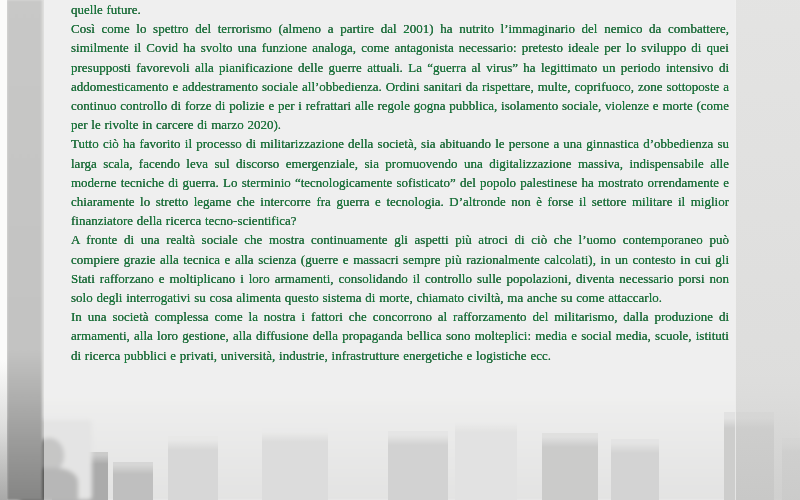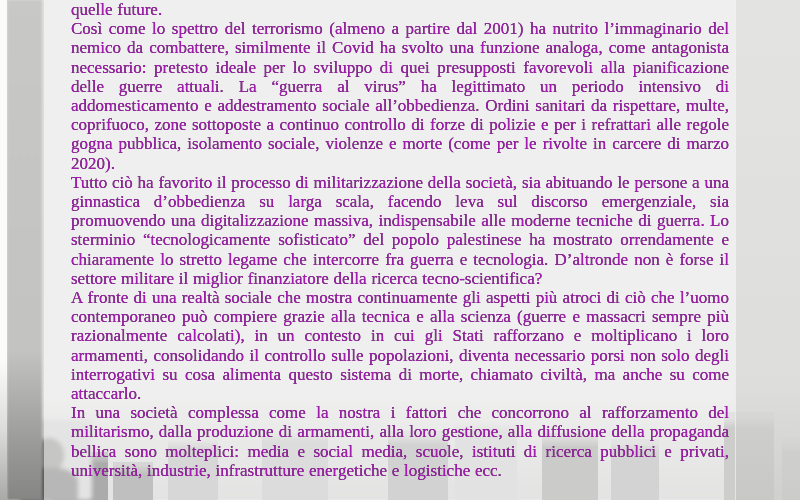--- a/index.html
+++ b/index.html
@@ -70,22 +70,22 @@
 
   
   .page-overlay {
     position: absolute; left: 44px; top: 0; width: 692px; height: 100%;
     background: rgba(250, 250, 249, 0.58);
   }
 
   
   .text-column {
     position: absolute; left: 71px; top: 0px; width: 658px;
-    color: #a21caf;
-    font-size: 17px;
+    color: #15803d;
+    font-size: 13px;
     line-height: 19.2px;
     text-align: justify;
     word-spacing: 0.5px;
     text-shadow: 0 0 0.35px rgba(25,24,23,0.9);
   }
   .text-column p { margin: 0; }
 </style>
 </head>
 <body>
 

